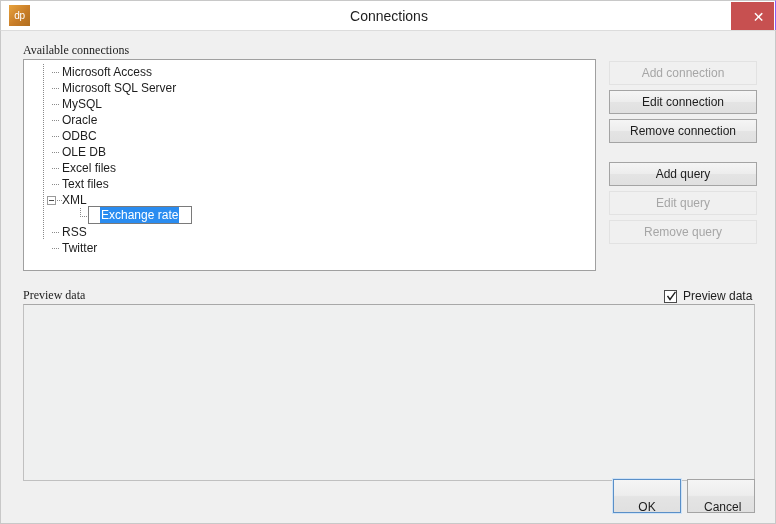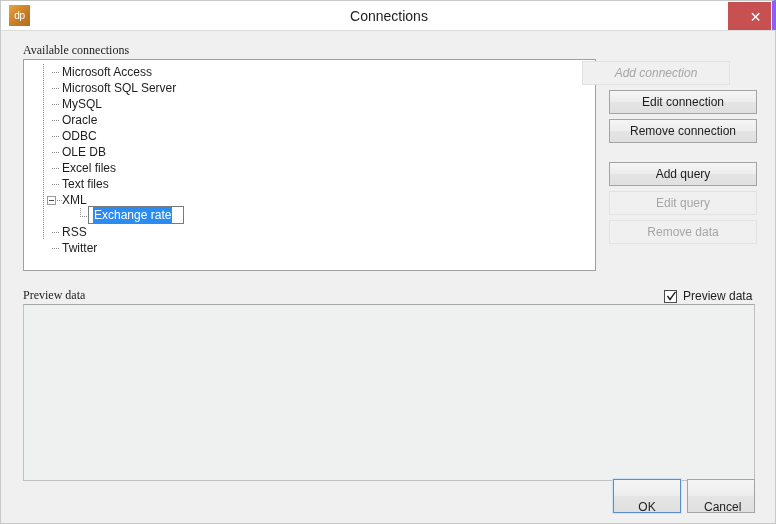--- a/index.html
+++ b/index.html
@@ -23,21 +23,21 @@
 
   
   .titlebar {
     position: absolute;
     left: 0; top: 0;
     width: 776px;
     height: 30px;
     background: #ffffff;
     border-top: 1px solid #c8c8c8;
     border-left: 1px solid #c8c8c8;
-    border-right: 4px solid #8b5cf6;
+    border-right: 1px solid #8b5cf6;
     box-sizing: border-box;
   }
   .app-icon {
     position: absolute;
     left: 8px; top: 4px;
     width: 21px; height: 21px;
     background: linear-gradient(135deg, #e8a33d 0%, #c87d28 55%, #b06e20 100%);
     color: #ffffff;
     font-size: 10px;
     line-height: 21px;
@@ -198,21 +198,21 @@
     background-repeat: repeat-x;
   }
   .edit-box {
     position: absolute;
     left: 56px;
     top: -2px;
     height: 18px;
     box-sizing: border-box;
     background: #ffffff;
     border: 1px solid #7a7a7a;
-    padding: 0 4px;
+    padding: 0 11px;
     min-width: 96px;
   }
   .edit-box .sel {
     display: inline-block;
     height: 16px;
     line-height: 16px;
     background: #2a8cf0;
     color: #ffffff;
     font-size: 12px;
     padding: 0 1px;
@@ -239,21 +239,21 @@
     padding: 0;
     cursor: default;
     text-align: center;
     line-height: 22px;
   }
   .btn.disabled {
     color: #a6a6a6;
     background: #f0f0f0;
     border: 1px solid #e2e2e2;
   }
-  #btn-add-connection    { left: 581px; top: 30px; font-style: italic; }
+  #btn-add-connection    { left: 608px; top: 30px; }
   #btn-edit-connection   { left: 608px; top: 59px; }
   #btn-remove-connection { left: 608px; top: 88px; }
   #btn-add-query         { left: 608px; top: 131px; }
   #btn-edit-query        { left: 608px; top: 160px; }
   #btn-remove-query      { left: 608px; top: 189px; }
 
   
   .checkbox-wrap {
     position: absolute;
     left: 663px;
@@ -416,21 +416,21 @@
     <button class="btn disabled" id="btn-add-connection">Add connection</button>
 
     <button class="btn" id="btn-edit-connection">Edit connection</button>
 
     <button class="btn" id="btn-remove-connection">Remove connection</button>
 
     <button class="btn" id="btn-add-query">Add query</button>
 
     <button class="btn disabled" id="btn-edit-query">Edit query</button>
 
-    <button class="btn disabled" id="btn-remove-query">Remove data</button>
+    <button class="btn disabled" id="btn-remove-query">Remove query</button>
 
     <div class="field-label" id="label-preview">Preview data</div>
 
     <div class="checkbox-wrap">
       <span class="checkbox-box">
         <svg class="tick" viewBox="0 0 9 11">
           <path d="M0.5 5 L3 8.5 L8.5 0.8" stroke="#1d1d1d" stroke-width="1.4" fill="none"></path>
         </svg>
       </span>
       <span class="checkbox-label">Preview data</span>

